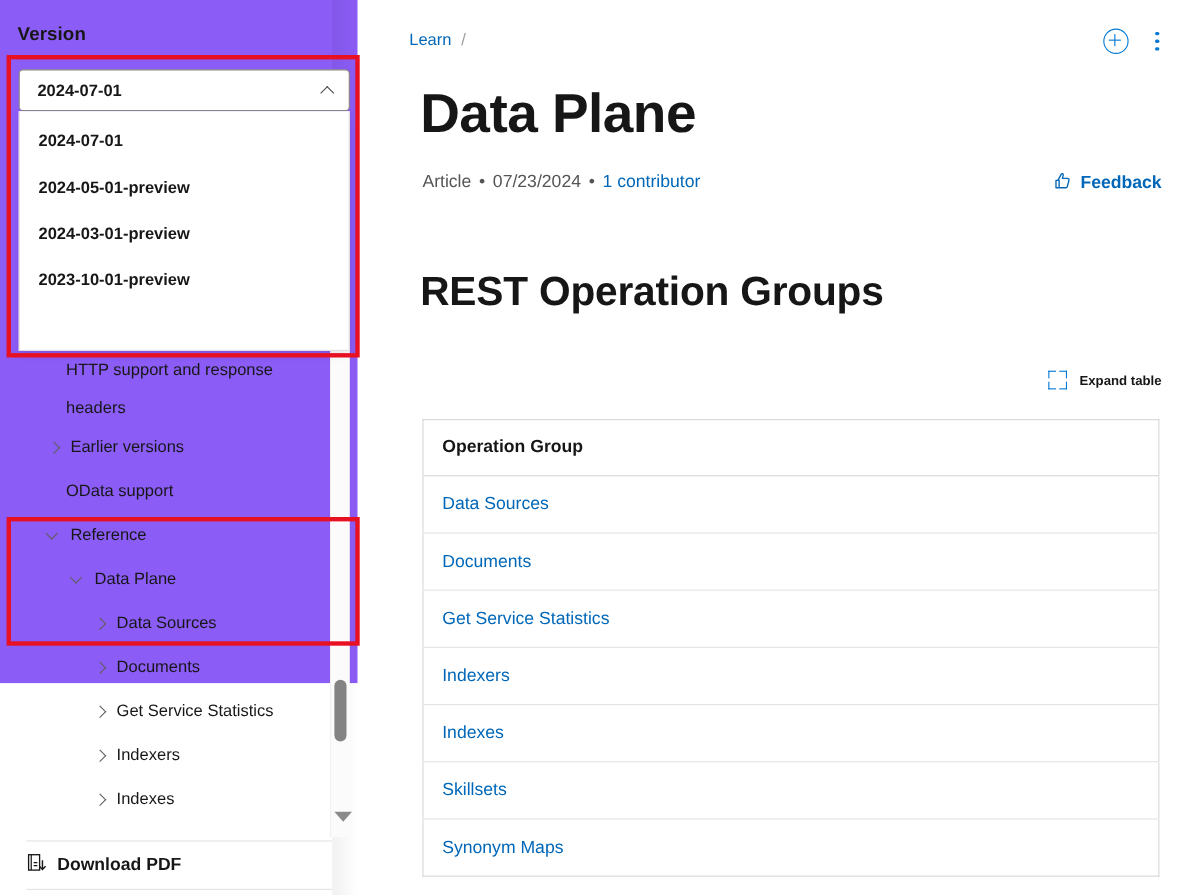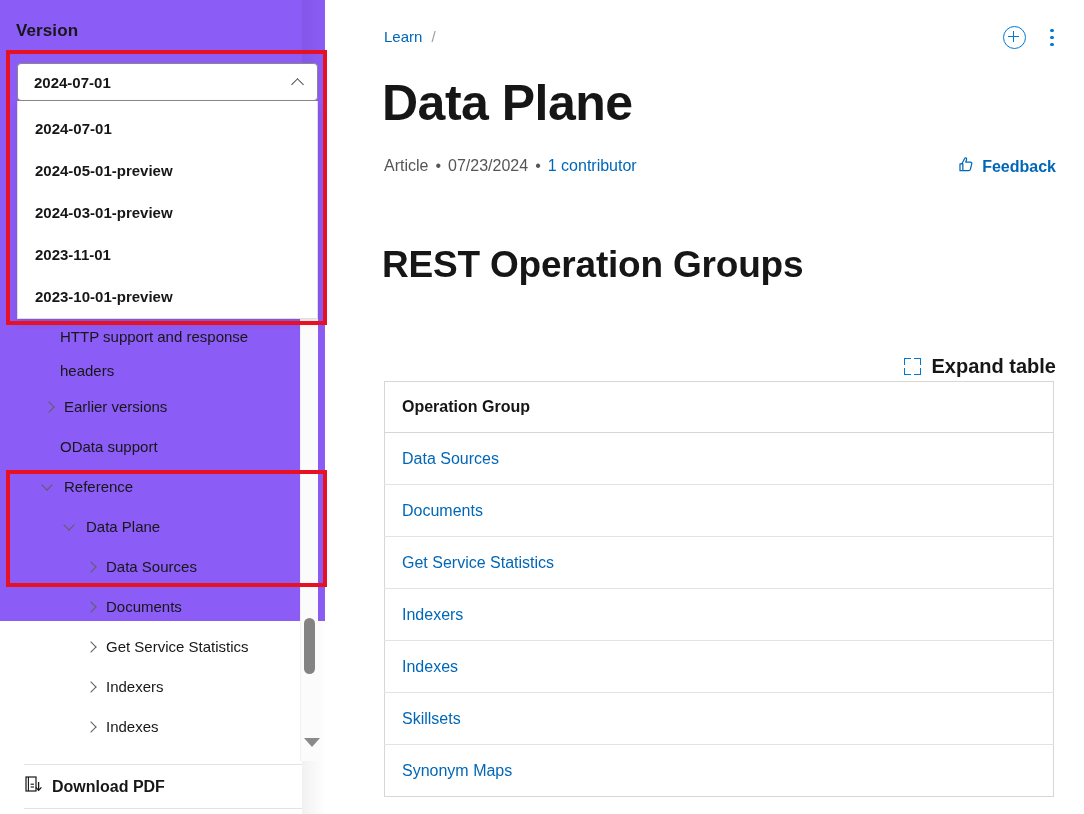--- a/index.html
+++ b/index.html
@@ -248,21 +248,21 @@
   #main {
     position: absolute;
     left: 326px;
     top: 0;
     width: 758px;
     height: 814px;
     background: #ffffff;
   }
   #breadcrumb {
     position: absolute;
-    left: 58px;
+    left: 46px;
     top: 28px;
     font-size: 15px;
     display: flex;
     align-items: flex-end;
     gap: 9px;
   }
   #breadcrumb .crumb-link {
     color: #0067b8;
     cursor: pointer;
   }
@@ -355,25 +355,25 @@
     top: 244px;
     font-size: 37px;
     font-weight: 700;
     color: #161616;
     letter-spacing: -0.2px;
   }
 
   #expand-table {
     position: absolute;
     right: 28px;
-    top: 355px;
+    top: 337px;
     display: flex;
     align-items: center;
     gap: 11px;
-    font-size: 20px;
+    font-size: 12px;
     font-weight: 700;
     color: #171717;
     cursor: pointer;
   }
   .expand-icon {
     width: 17px;
     height: 17px;
     position: relative;
   }
   .expand-icon span {
@@ -428,21 +428,20 @@
 
   <div id="version-select">
     <span class="sel-value">2024-07-01</span>
     <span class="chevron-up"></span>
   </div>
 
   <div id="version-listbox">
     <div class="version-option">2024-07-01</div>
     <div class="version-option">2024-05-01-preview</div>
     <div class="version-option">2024-03-01-preview</div>
-    <div class="version-option">2023-11-01</div>
     <div class="version-option">2023-10-01-preview</div>
   </div>
 
   <div id="nav-tree">
 
     <div class="nav-item nav-wrap2" style="height:68px;padding-left:60px;line-height:34px;width:300px;white-space:normal;display:block;">
       <span>HTTP support and response headers</span>
     </div>
 
     <div class="nav-item" style="padding-left:42px;">

